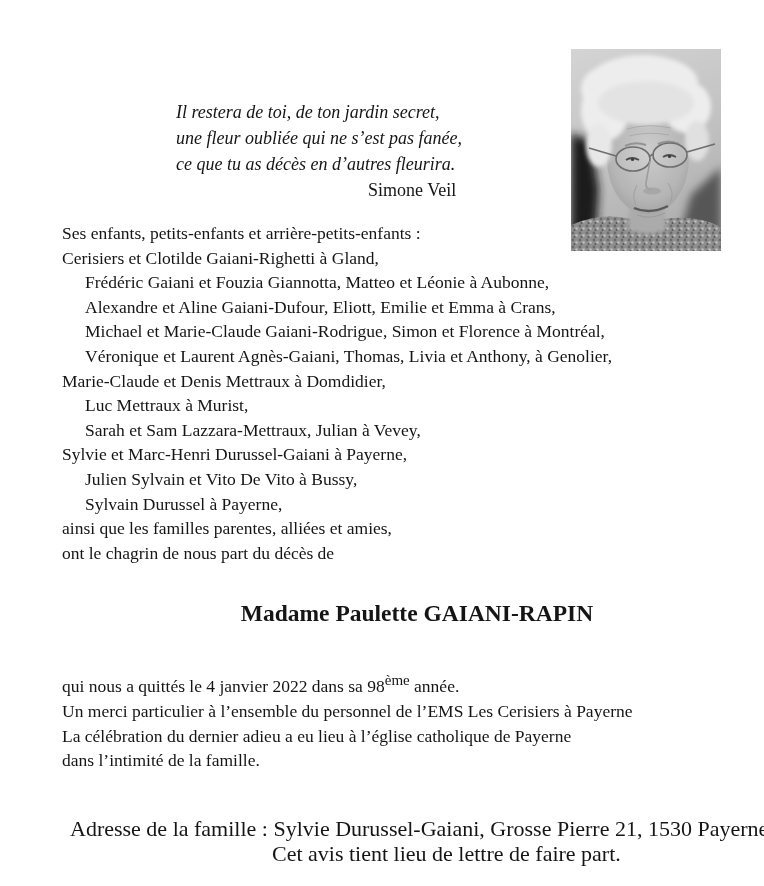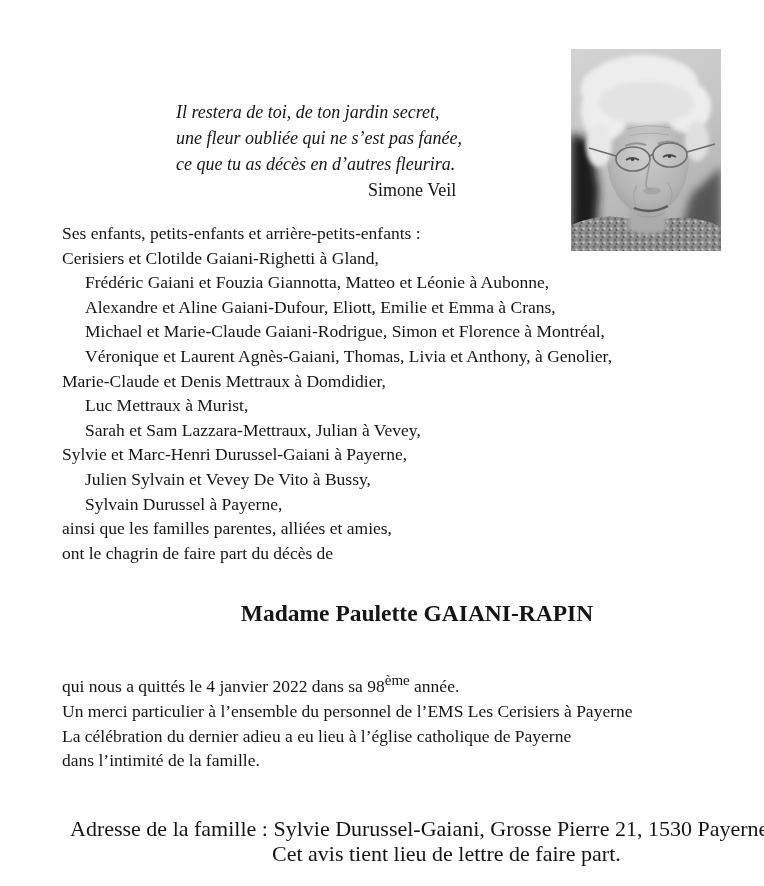--- a/index.html
+++ b/index.html
@@ -150,24 +150,24 @@
       <div class="line"><span>Ses enfants, petits-enfants et arrière-petits-enfants :</span></div>
       <div class="line"><span>Cerisiers et Clotilde </span><span class="bold">Gaiani-Righetti</span><span> à Gland,</span></div>
       <div class="line indent"><span>Frédéric </span><span class="bold">Gaiani</span><span> et Fouzia </span><span class="bold">Giannotta</span><span>, Matteo et Léonie à Aubonne,</span></div>
       <div class="line indent"><span>Alexandre et Aline </span><span class="bold">Gaiani-Dufour</span><span>, Eliott, Emilie et Emma à Crans,</span></div>
       <div class="line indent"><span>Michael et Marie-Claude </span><span class="bold">Gaiani-Rodrigue</span><span>, Simon et Florence à Montréal,</span></div>
       <div class="line indent"><span>Véronique et Laurent </span><span class="bold">Agnès-Gaiani</span><span>, Thomas, Livia et Anthony, à Genolier,</span></div>
       <div class="line"><span>Marie-Claude et Denis </span><span class="bold">Mettraux</span><span> à Domdidier,</span></div>
       <div class="line indent"><span>Luc </span><span class="bold">Mettraux</span><span> à Murist,</span></div>
       <div class="line indent"><span>Sarah et Sam </span><span class="bold">Lazzara-Mettraux</span><span>, Julian à Vevey,</span></div>
       <div class="line"><span>Sylvie et Marc-Henri </span><span class="bold">Durussel-Gaiani</span><span> à Payerne,</span></div>
-      <div class="line indent"><span>Julien </span><span class="bold">Sylvain</span><span> et Vevey De </span><span class="bold">Vito</span><span> à Bussy,</span></div>
+      <div class="line indent"><span>Julien </span><span class="bold">Sylvain</span><span> et Vito De </span><span class="bold">Vito</span><span> à Bussy,</span></div>
       <div class="line indent"><span>Sylvain </span><span class="bold">Durussel</span><span> à Payerne,</span></div>
       <div class="line"><span>ainsi que les familles parentes, alliées et amies,</span></div>
-      <div class="line"><span>ont le chagrin de faire part du décès de</span></div>
+      <div class="line"><span>ont le chagrin de nous part du décès de</span></div>
     </div>
 
   <div class="title">Madame Paulette GAIANI-RAPIN</div>
 
   <div class="details">
       <div class="line"><span>qui nous a quittés le 4 janvier 2022 dans sa 98</span><sup>ème</sup><span> année.</span></div>
       <div class="line"><span>Un merci particulier à l’ensemble du personnel de l’EMS Les Cerisiers à Payerne</span></div>
       <div class="line"><span>La célébration du dernier adieu a eu lieu à l’église catholique de Payerne</span></div>
       <div class="line"><span>dans l’intimité de la famille.</span></div>
     </div>

